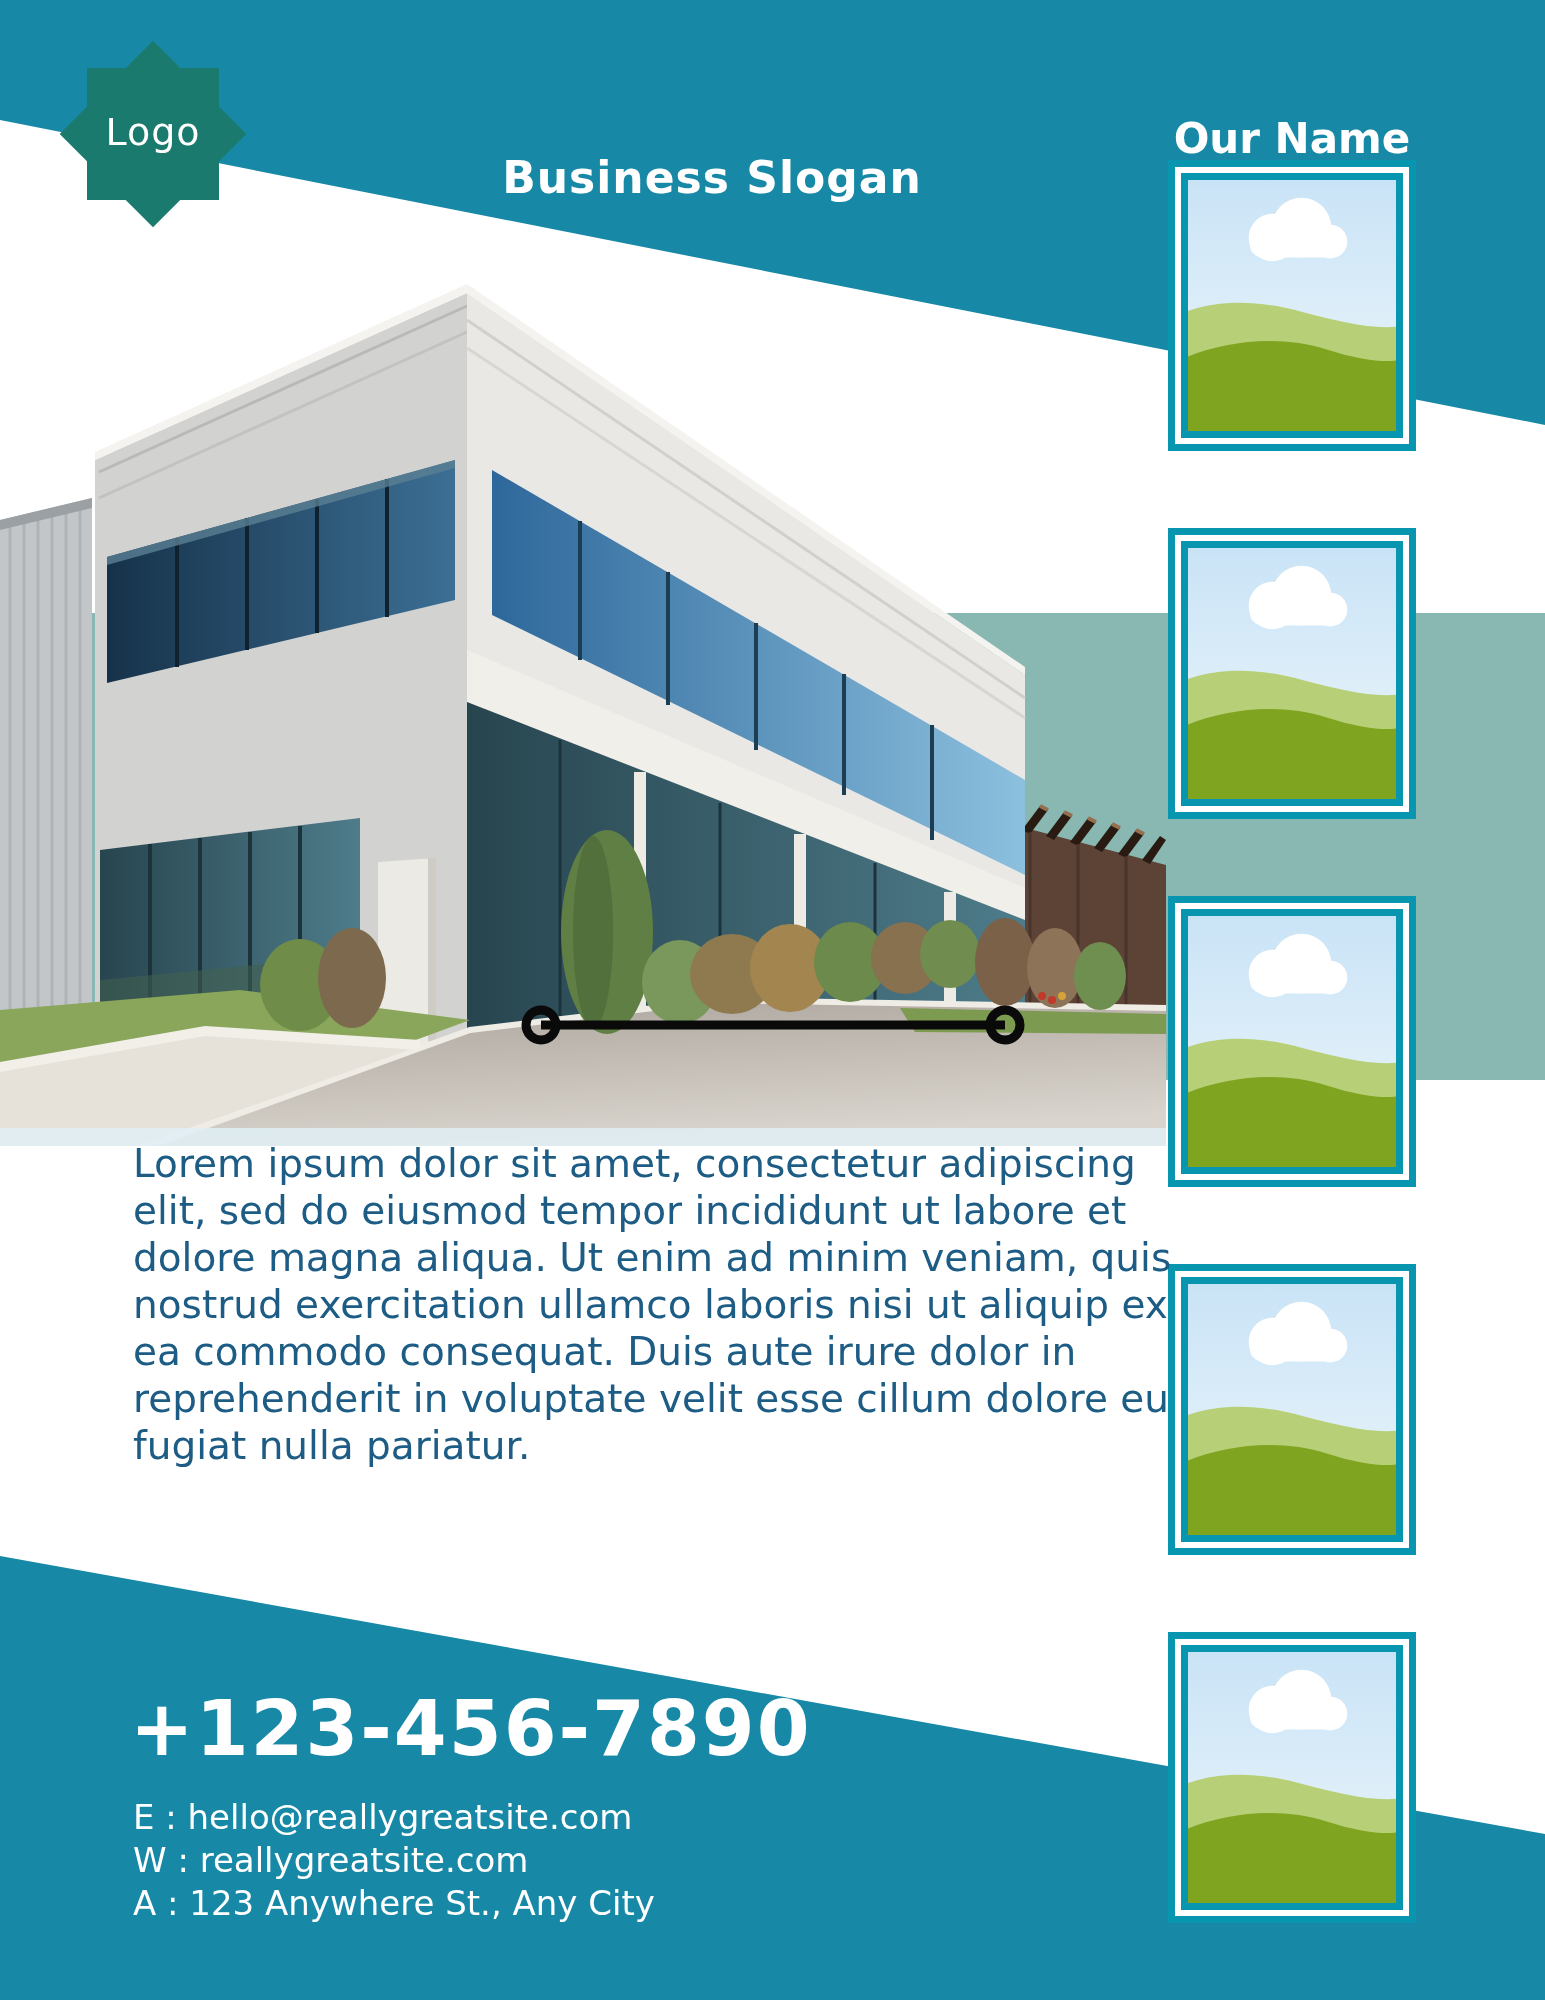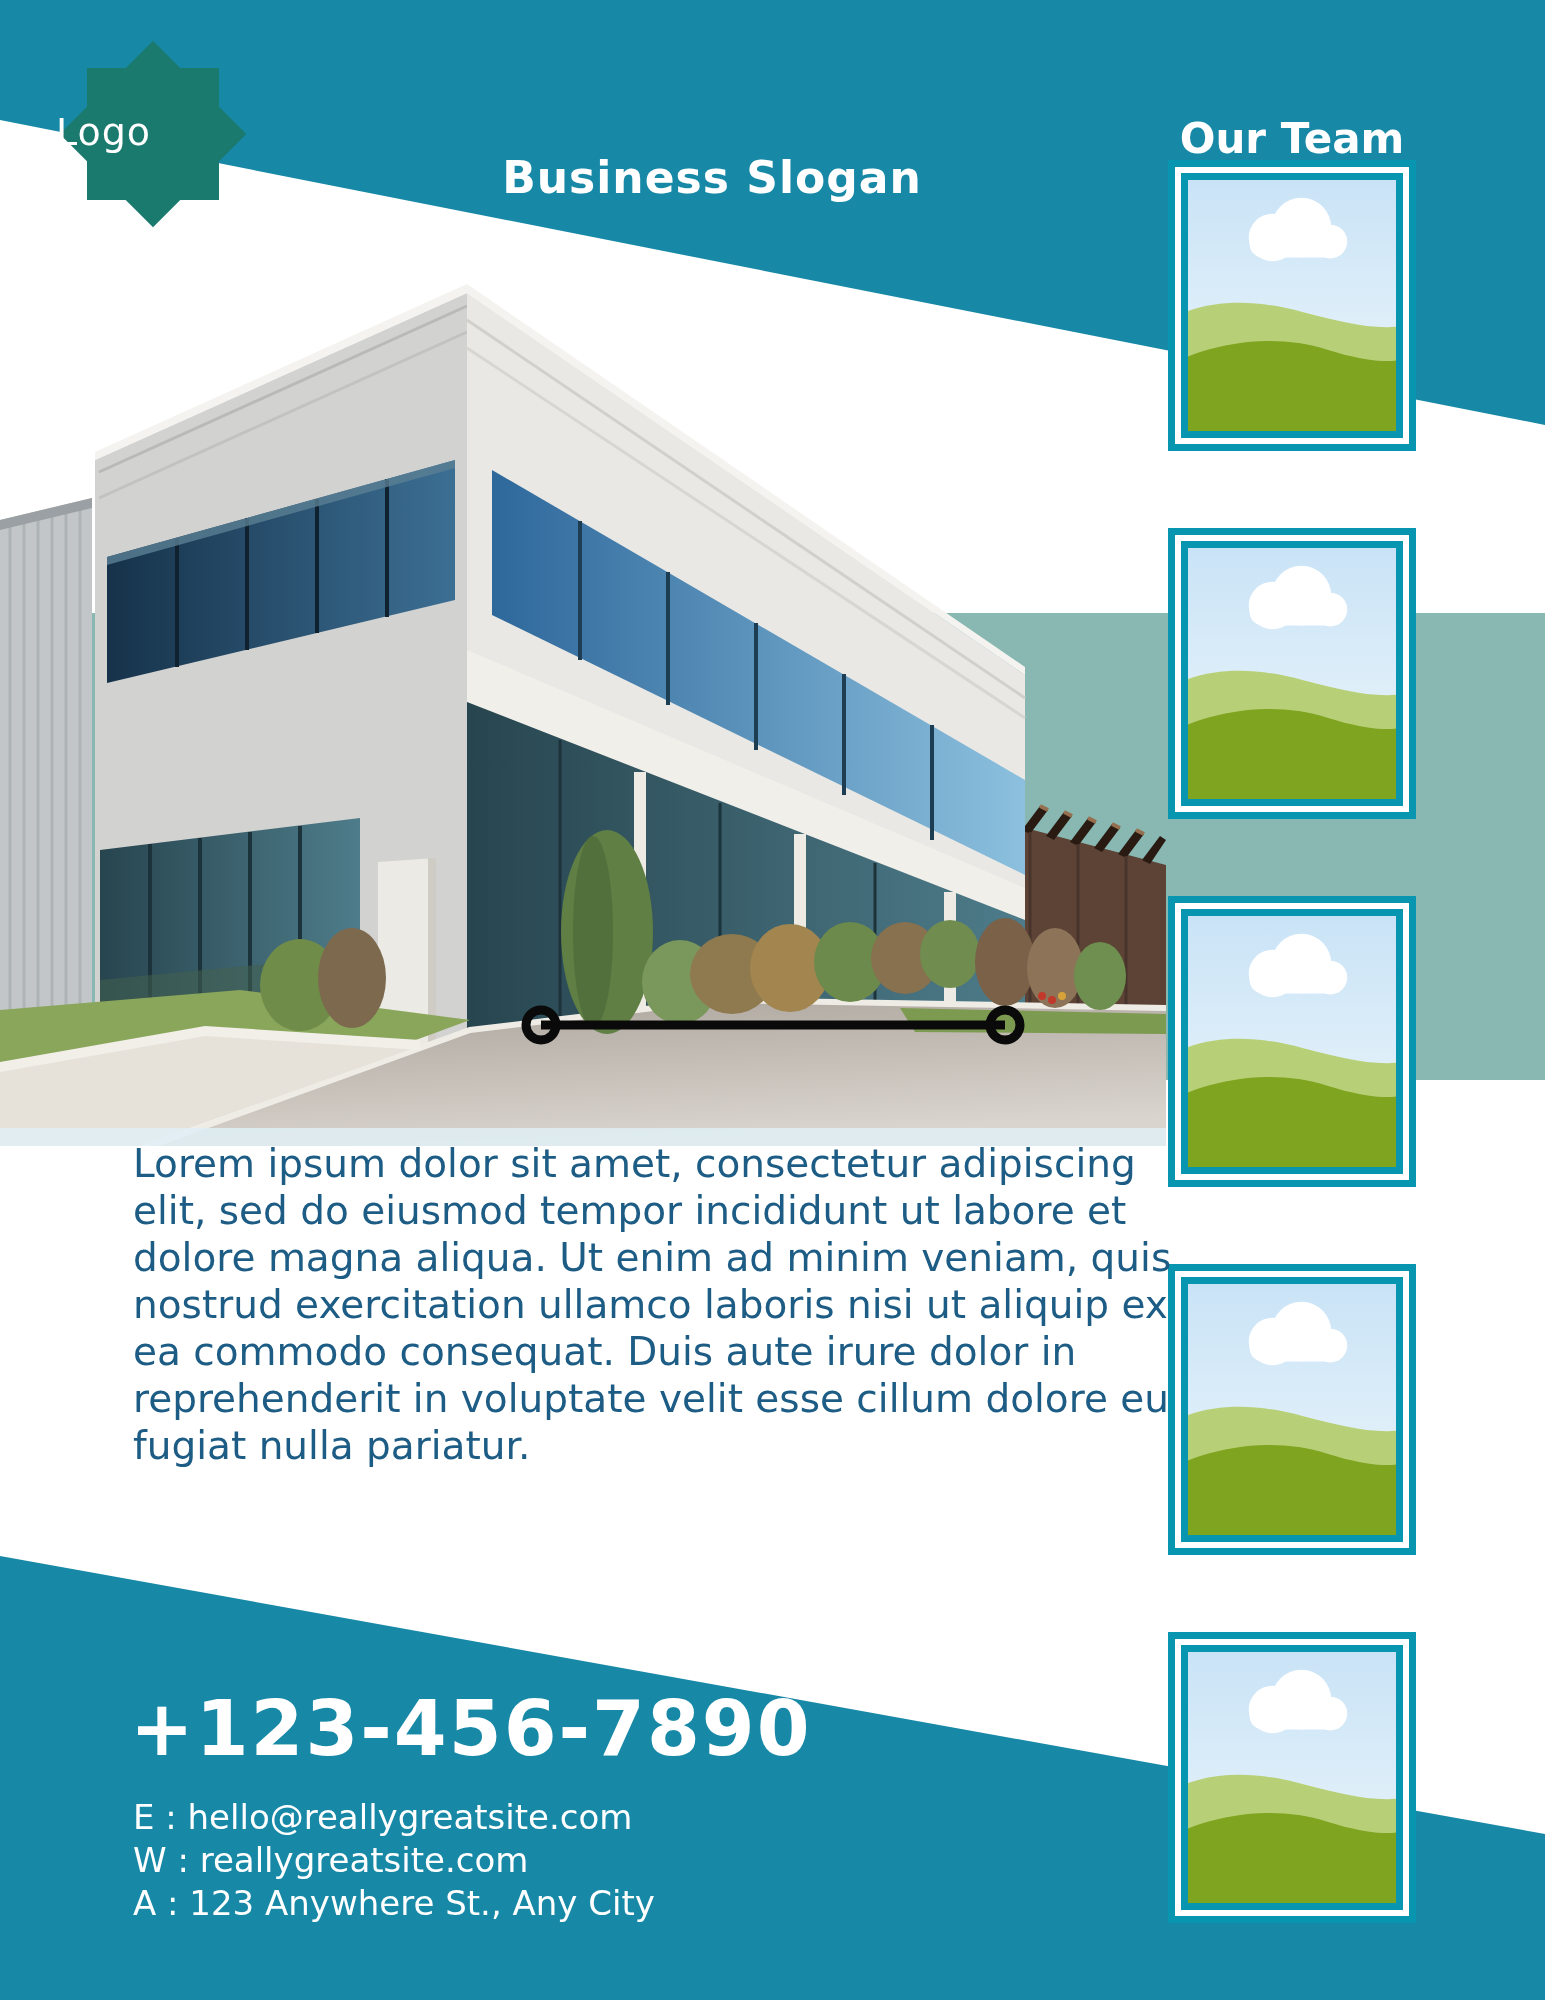--- a/index.html
+++ b/index.html
@@ -12,21 +12,21 @@
   #band-top{left:0;top:0;width:1545px;height:430px;background:#1789a7;
             clip-path:polygon(0 0,1545px 0,1545px 425px,0 120px);z-index:4;}
   #band-bottom{left:0;top:1500px;width:1545px;height:500px;background:#1789a7;
             clip-path:polygon(0 56px,1545px 334px,1545px 500px,0 500px);z-index:4;}
 
   
   #building{left:0;top:220px;z-index:2;}
 
   
   #logo-star{left:56px;top:37px;z-index:5;}
-  #logo-label{left:56px;top:110px;width:194px;color:#fff;font-size:38px;
+  #logo-label{left:56px;top:110px;width:194px;text-align:center;color:#fff;font-size:38px;
               font-weight:400;z-index:6;letter-spacing:1px;}
   #business-name{left:258px;top:32px;color:#fff;font-size:88px;font-weight:700;z-index:5;
                  letter-spacing:2px;}
   #business-slogan{left:412px;top:152px;width:600px;text-align:center;color:#fff;font-size:44px;
                  font-weight:700;z-index:5;letter-spacing:1px;}
 
   
   #team-title{left:1168px;top:114px;width:248px;text-align:center;color:#fff;font-size:42px;
               font-weight:600;z-index:6;}
   .photo-frame{position:absolute;left:1168px;width:248px;height:291px;z-index:5;
@@ -207,21 +207,21 @@
   <div class="abs" id="band-bottom"></div>
 
   <svg class="abs" id="logo-star" width="194" height="194" viewBox="-97 -97 194 194">
     <rect x="-66" y="-66" width="132" height="132" fill="#1b7a6e"></rect>
     <rect x="-66" y="-66" width="132" height="132" fill="#1b7a6e" transform="rotate(45)"></rect>
   </svg>
   <div class="abs" id="logo-label">Logo</div>
 
   <div class="abs" id="business-slogan">Business Slogan</div>
 
-  <div class="abs" id="team-title">Our Team</div>
+  <div class="abs" id="team-title">Our Name</div>
 
   <div class="photo-frame" id="photo-1">
     <div class="inner">
         <svg viewBox="0 0 209 253" preserveAspectRatio="none">
       <rect width="209" height="253" fill="url(#skyGrad)"></rect>
       <g fill="#ffffff">
             <circle cx="85" cy="58" r="24"></circle>
             <circle cx="114" cy="48" r="30"></circle>
             <circle cx="143" cy="62" r="17"></circle>
             <rect x="62" y="52" width="95" height="26" rx="13"></rect>

